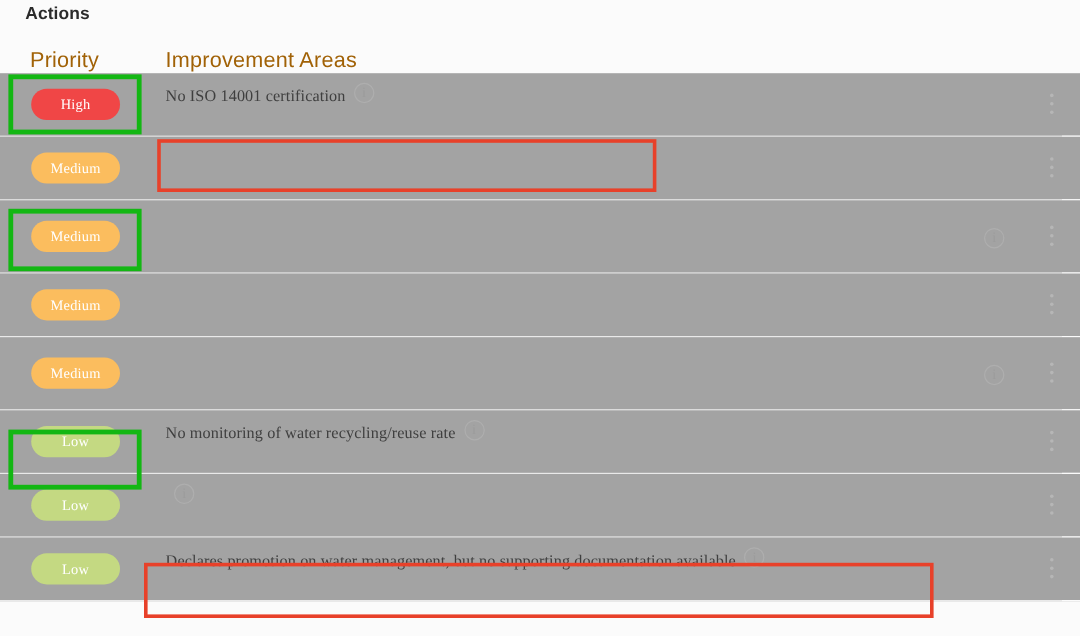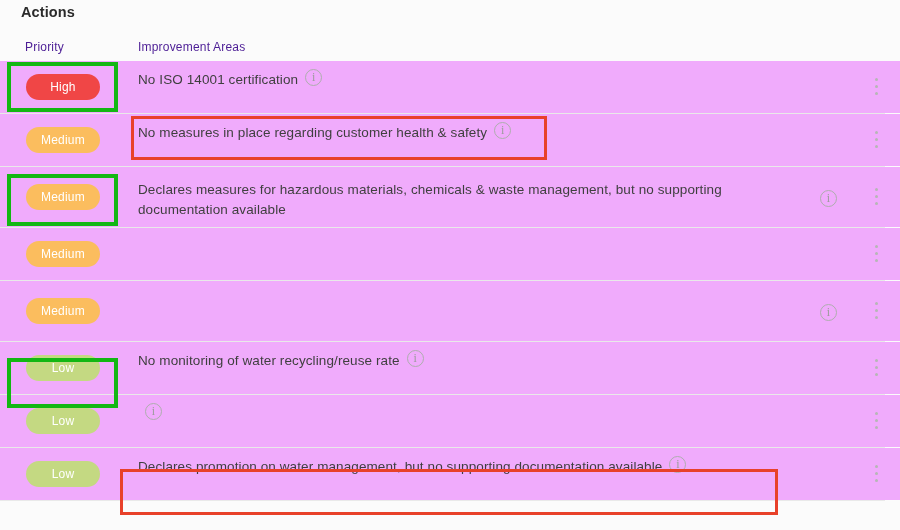--- a/index.html
+++ b/index.html
@@ -36,42 +36,43 @@
 
   .col-headers {
     position: absolute;
     left: 0;
     top: 40px;
     width: 900px;
     height: 18px;
   }
   .col-head {
     position: absolute;
-    font-size: 12px;
-    color: #4c1d95;
+    font-size: 18px;
+    color: #a16207;
     font-weight: normal;
     letter-spacing: .2px;
   }
   .col-head.priority { left: 25px; top: 0; }
   .col-head.areas    { left: 138px; top: 0; text-align: right; }
 
   
   .rows {
     position: absolute;
     left: 0;
     top: 61px;
     width: 900px;
   }
 
   .row {
     position: relative;
     width: 900px;
     box-sizing: border-box;
     border-bottom: 1px solid #e9e9e9;
-    background: #f0abfc;
+    background: #a3a3a3;
+    font-family: Liberation Serif, serif;
   }
   .row:last-child { border-bottom: 1px solid #e9e9e9; }
   .row.h1 { height: 53px; }
   .row.h2 { height: 61px; }
 
   
   .row::after {
     content: "";
     position: absolute;
     right: 0;
@@ -187,30 +188,28 @@
         <div class="badge" style="background: rgb(240, 70, 70);">High</div>
         <div class="area"><span class="area-text">No ISO 14001 certification</span><span class="info-icon"></span></div>
         <div class="kebab">
           <i></i>
           <i></i>
           <i></i>
         </div>
       </div>
       <div class="row h1">
         <div class="badge" style="background: rgb(251, 189, 94);">Medium</div>
-        <div class="area"><span class="area-text">No measures in place regarding customer health &amp; safety</span><span class="info-icon"></span></div>
         <div class="kebab">
           <i></i>
           <i></i>
           <i></i>
         </div>
       </div>
       <div class="row h2">
         <div class="badge" style="background: rgb(251, 189, 94);">Medium</div>
-        <div class="area"><span class="area-text">Declares measures for hazardous materials, chemicals &amp; waste management, but no supporting documentation available</span></div>
         <span class="info-icon far"></span>
         <div class="kebab">
           <i></i>
           <i></i>
           <i></i>
         </div>
       </div>
       <div class="row h1">
         <div class="badge" style="background: rgb(251, 189, 94);">Medium</div>
         <div class="kebab">

